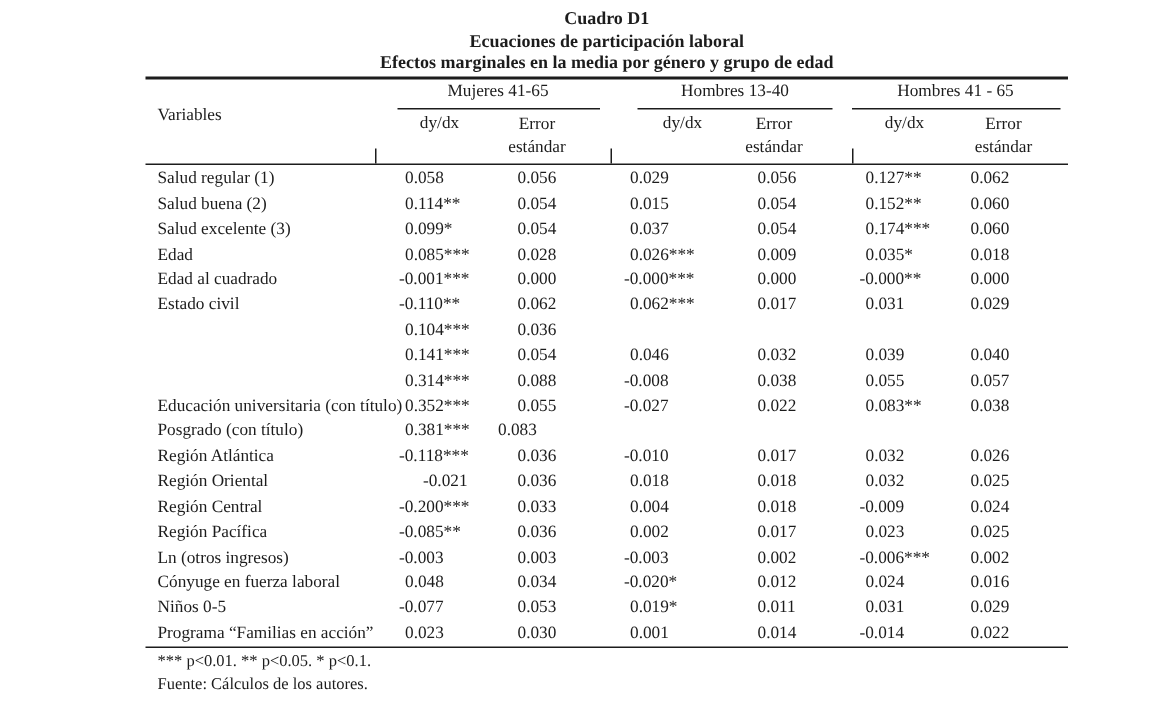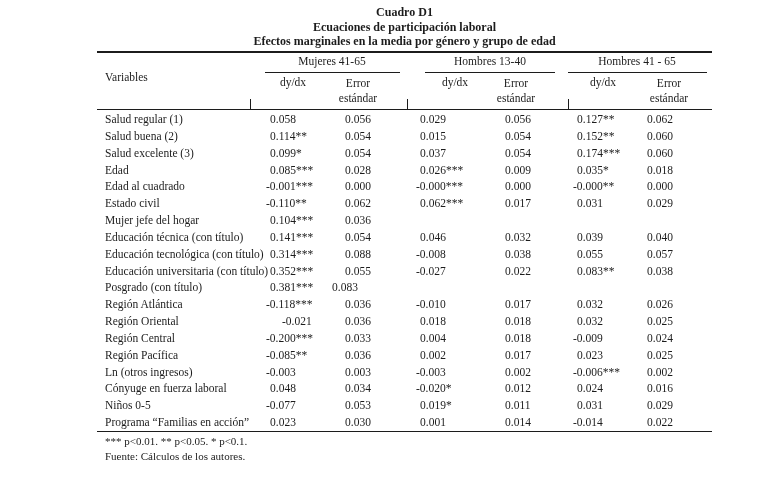--- a/index.html
+++ b/index.html
@@ -126,39 +126,36 @@
       <div class="trow" style="top: 195.2px;">
         <div class="tcell" style="left: 105px;">Estado civil</div>
         <div class="tcell" style="left: 266px;">-0.110**</div>
         <div class="tcell" style="left: 345px;">0.062</div>
         <div class="tcell" style="left: 420px;">0.062***</div>
         <div class="tcell" style="left: 505px;">0.017</div>
         <div class="tcell" style="left: 577px;">0.031</div>
         <div class="tcell" style="left: 647px;">0.029</div>
       </div>
       <div class="trow" style="top: 212.04px;">
-        <div class="tcell" style="left: 105px;">Mujer jefe del hogar</div>
         <div class="tcell" style="left: 270px;">0.104***</div>
         <div class="tcell" style="left: 345px;">0.036</div>
         <div class="tcell" style="left: 420px;"></div>
         <div class="tcell" style="left: 505px;"></div>
         <div class="tcell" style="left: 577px;"></div>
         <div class="tcell" style="left: 647px;"></div>
       </div>
       <div class="trow" style="top: 228.88px;">
-        <div class="tcell" style="left: 105px;">Educación técnica (con título)</div>
         <div class="tcell" style="left: 270px;">0.141***</div>
         <div class="tcell" style="left: 345px;">0.054</div>
         <div class="tcell" style="left: 420px;">0.046</div>
         <div class="tcell" style="left: 505px;">0.032</div>
         <div class="tcell" style="left: 577px;">0.039</div>
         <div class="tcell" style="left: 647px;">0.040</div>
       </div>
       <div class="trow" style="top: 245.72px;">
-        <div class="tcell" style="left: 105px;">Educación tecnológica (con título)</div>
         <div class="tcell" style="left: 270px;">0.314***</div>
         <div class="tcell" style="left: 345px;">0.088</div>
         <div class="tcell" style="left: 416px;">-0.008</div>
         <div class="tcell" style="left: 505px;">0.038</div>
         <div class="tcell" style="left: 577px;">0.055</div>
         <div class="tcell" style="left: 647px;">0.057</div>
       </div>
       <div class="trow" style="top: 262.56px;">
         <div class="tcell" style="left: 105px;">Educación universitaria (con título)</div>
         <div class="tcell" style="left: 270px;">0.352***</div>

